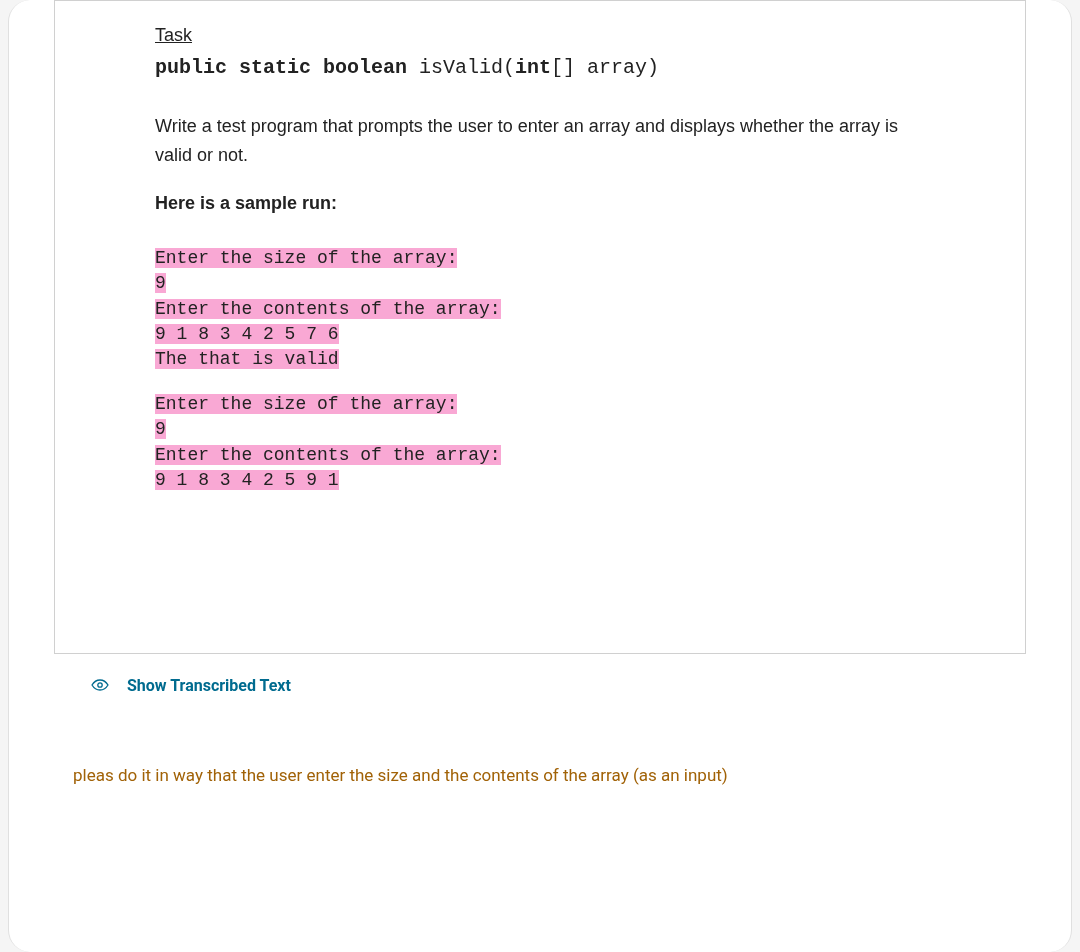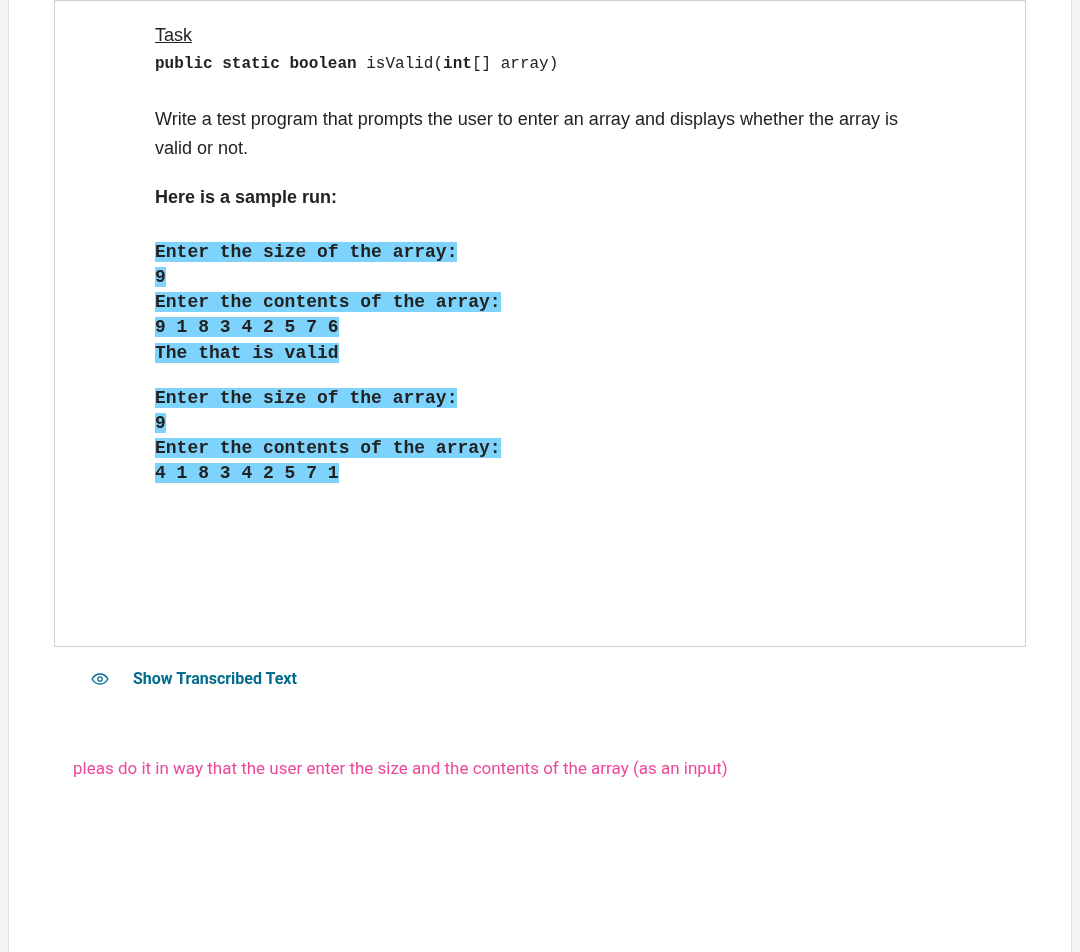--- a/index.html
+++ b/index.html
@@ -11,20 +11,21 @@
       font-family: -apple-system, BlinkMacSystemFont, "Segoe UI", Roboto, Helvetica, Arial, sans-serif;
       background: #f5f5f5;
       padding: 0;
     }
     .outer-container {
       background: #fff;
       border-left: 1px solid #e0e0e0;
       border-right: 1px solid #e0e0e0;
       margin: 0 8px;
       min-height: 952px;
+      border-radius: 22px;
     }
     .content-frame {
       border: 1px solid #d0d0d0;
       margin: 0 45px;
       background: #fff;
       padding: 0;
     }
     .inner-content {
       padding: 20px 100px 140px 100px;
       font-family: Comic Sans MS, "Comic Sans", cursive, sans-serif;
@@ -35,65 +36,64 @@
     .task-header {
       text-decoration: underline;
       font-weight: 400;
       margin-bottom: 2px;
     }
     .task-desc {
       margin-bottom: 28px;
     }
     .code-signature {
       font-family: Consolas, "Courier New", monospace;
-      font-size: 16px;
+      font-size: 20px;
       margin-bottom: 28px;
     }
     .code-signature .kw {
       font-weight: bold;
     }
     .task-desc2 {
       margin-bottom: 20px;
     }
     .sample-label {
       margin-bottom: 28px;
       font-weight: bold;
     }
     .sample-block {
       font-family: Consolas, "Courier New", monospace;
       font-size: 18px;
       line-height: 1.4;
       margin-bottom: 20px;
     }
     .sample-block .hl {
-      background: #7dd3fc;
+      background: #f9a8d4;
       display: inline;
-      font-weight: bold;
     }
     .transcribed-row {
       display: flex;
       align-items: center;
-      gap: 24px;
+      gap: 18px;
       padding: 22px 45px 10px 82px;
       font-weight: 700;
       font-size: 16px;
       color: #006b8f;
       cursor: pointer;
     }
     .transcribed-row .icon {
       width: 18px;
       height: 14px;
       display: inline-flex;
       align-items: center;
       justify-content: center;
     }
     .user-note {
       padding: 60px 45px 40px 64px;
       font-size: 17px;
-      color: #ec4899;
+      color: #a16207;
       font-family: -apple-system, BlinkMacSystemFont, "Segoe UI", Roboto, sans-serif;
     }
   </style>
 </head>
 <body>
 
 <div class="outer-container">
 
   <div class="content-frame">
     <div class="inner-content">
@@ -114,21 +114,21 @@
         <span class="hl">9</span><br>
         <span class="hl">Enter the contents of the array:</span><br>
         <span class="hl">9 1 8 3 4 2 5 7 6</span><br>
         <span class="hl">The that is valid</span>
       </div>
 
       <div class="sample-block">
         <span class="hl">Enter the size of the array:</span><br>
         <span class="hl">9</span><br>
         <span class="hl">Enter the contents of the array:</span><br>
-        <span class="hl">4 1 8 3 4 2 5 7 1</span><br>
+        <span class="hl">9 1 8 3 4 2 5 9 1</span><br>
       </div>
 
     </div>
   </div>
 
   <div class="transcribed-row">
     <span class="icon">
       <svg width="18" height="12" viewBox="0 0 18 12" fill="none">
         <path d="M1 6 C1 6 4 1 9 1 C14 1 17 6 17 6 C17 6 14 11 9 11 C4 11 1 6 1 6 Z" stroke="#006b8f" stroke-width="1.3" fill="none"></path>
         <circle cx="9" cy="6" r="2.2" stroke="#006b8f" stroke-width="1.3" fill="none"></circle>

